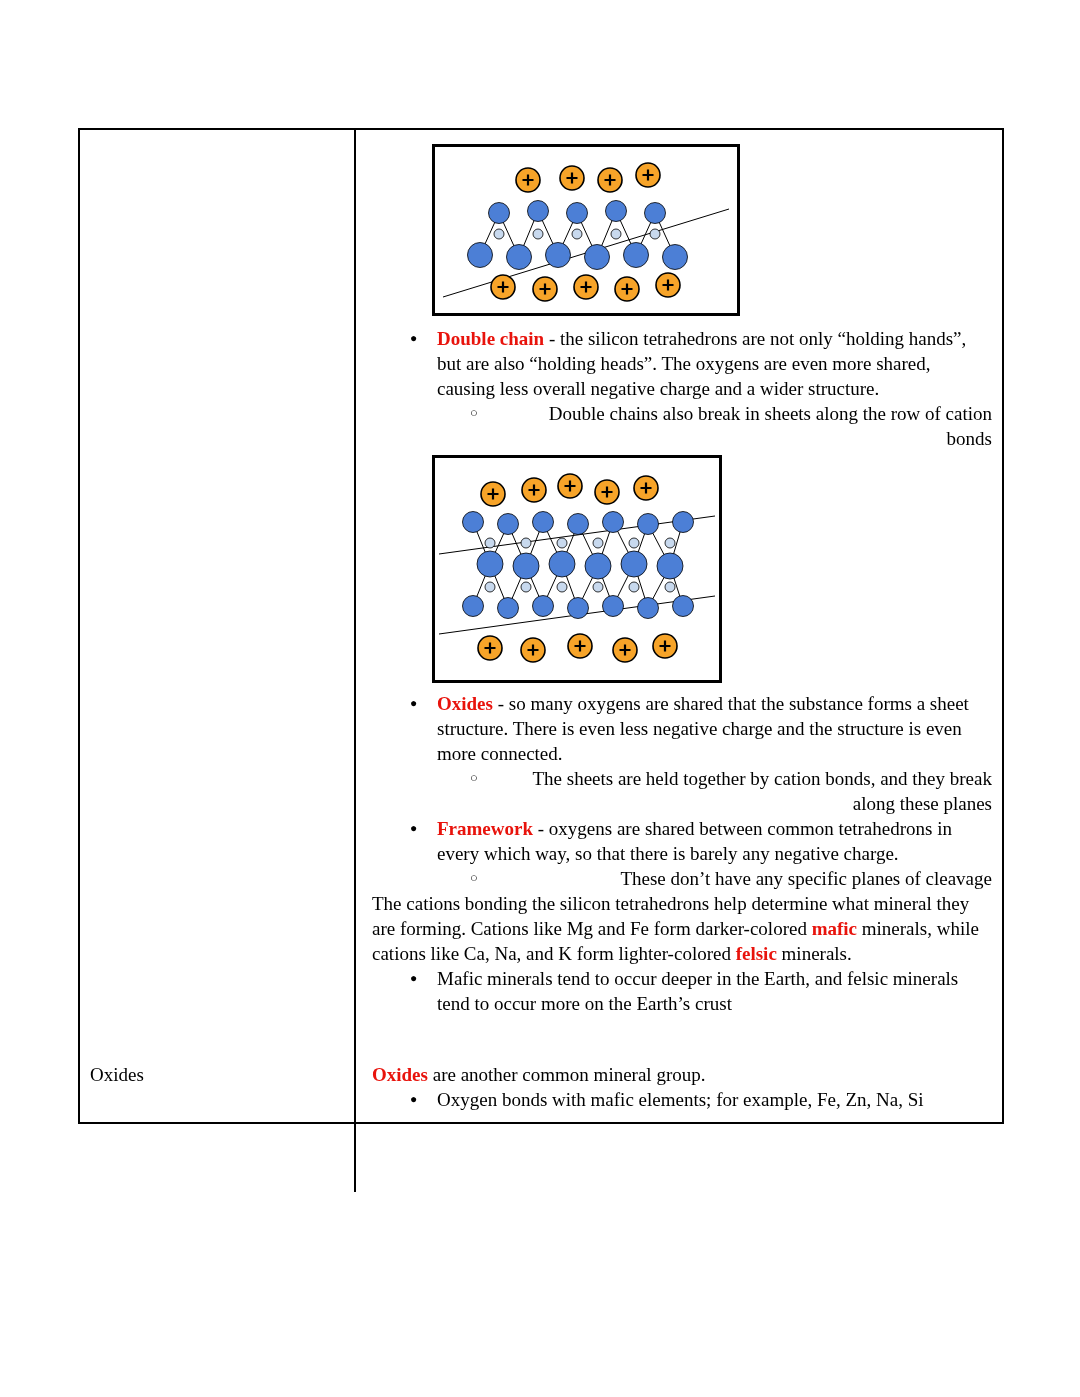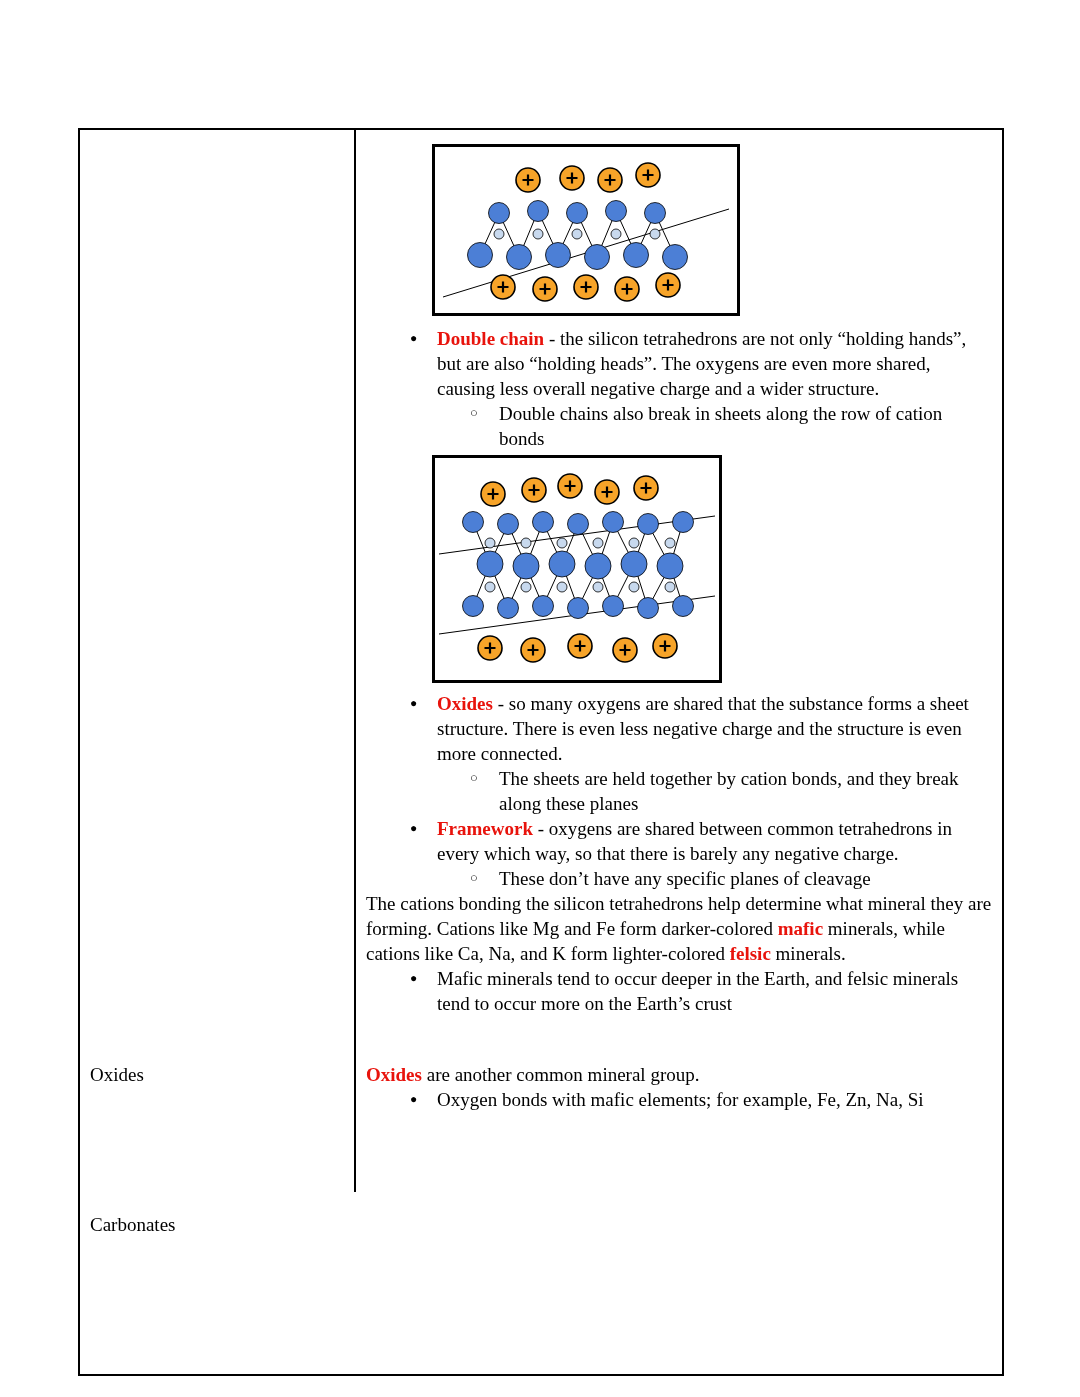--- a/index.html
+++ b/index.html
@@ -3,40 +3,40 @@
 <meta charset="utf-8">
 <style>
   * { margin:0; padding:0; box-sizing:border-box; }
   html,body { background:#ffffff; }
   body {
     width:1080px; height:1397px; position:relative;
     font-family:"Liberation Serif", serif; color:#000;
     font-size:19px; line-height:25px;
   }
   .doc-table {
-    position:absolute; left:78px; top:128px; width:926px; height:1248px;
+    position:absolute; left:78px; top:128px; width:926px; height:996px;
     border:2px solid #000;
     display:grid;
     grid-template-columns:274px 1fr;
     grid-template-rows:912px 150px 1fr;
   }
   .cell { overflow:hidden; }
   .cell.left { padding:20px 10px 0 10px; }
   .cell.right { border-left:2px solid #000; padding:14px 10px 0 10px; }
   .cell.right.r2, .cell.right.r3 { padding-top:20px; }
 
   .kw { color:var(--kw,#e8130c); font-weight:bold; }
   sub, sup { font-size:0.68em; line-height:0; }
 
   ul.blist { list-style:none; }
   li.l1 { position:relative; padding-left:71px; }
   li.l1::before { content:"●"; position:absolute; left:44px; top:6px; font-size:12px; line-height:12px; }
-  li.l2 { position:relative; padding-left:133px; }
+  li.l2 { position:relative; padding-left:133px;text-align:right; }
   li.l2::before { content:"○"; position:absolute; left:104px; top:5px; font-size:13px; line-height:13px; }
-  p.para { padding:0; }
+  p.para { padding:0;margin-left:6px; }
 
   .figure-box {
     border:3px solid #000; background:#fff; margin-left:66px;
   }
   .figure-box.fig1 { width:308px; height:172px; margin-bottom:10px; }
   .figure-box.fig2 { width:290px; height:228px; margin-top:4px; margin-bottom:8px; }
   .figure-box svg { display:block; }
   .fig1 svg { width:302px; height:166px; }
   .fig2 svg { width:284px; height:222px; }
 </style>

